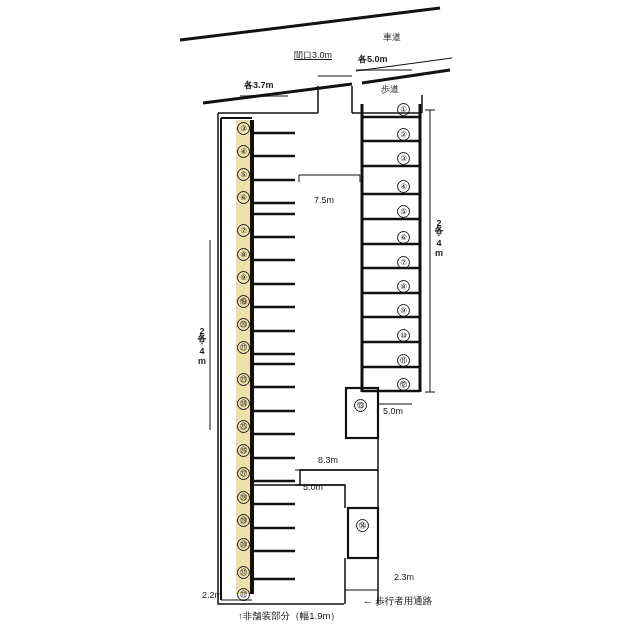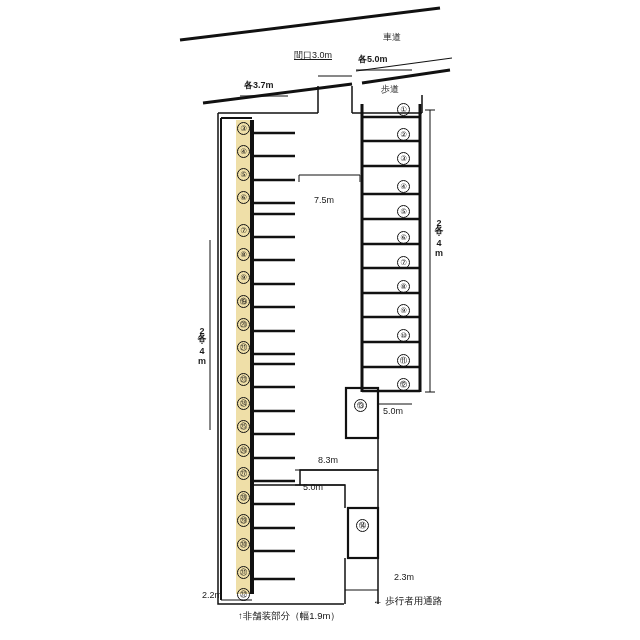--- a/index.html
+++ b/index.html
@@ -193,21 +193,21 @@
   <div class="lbl b" style="left:358px; top:55px;">各5.0m</div>
   <div class="lbl b" style="left:244px; top:81px;text-align:right;">各3.7m</div>
   <div class="lbl" style="left:314px; top:162px;margin-top:34px;">7.5m</div>
   <div class="lbl b vert" style="left:434px; top:218px;">各2.4m</div>
   <div class="lbl b vert" style="left:197px; top:326px;">各2.4m</div>
   <div class="lbl" style="left:383px; top:407px;">5.0m</div>
   <div class="lbl" style="left:318px; top:456px;">8.3m</div>
   <div class="lbl" style="left:303px; top:483px;">5.0m</div>
   <div class="lbl" style="left:362px; top:573px;margin-left:32px;">2.3m</div>
   <div class="lbl" style="left:202px; top:591px;">2.2m</div>
-  <div class="footnote" style="left:373px; top:595px;">← 歩行者用通路</div>
+  <div class="footnote" style="left:363px; top:595px;">← 歩行者用通路</div>
   <div class="footnote" style="left:226px; top:610px;margin-left:12px;">↑非舗装部分（幅1.9m）</div>
 
   <div class="stallnum onyellow" style="left:237px; top:122px;">③</div>
   <div class="stallnum onyellow" style="left:237px; top:145px;">④</div>
   <div class="stallnum onyellow" style="left:237px; top:168px;">⑤</div>
   <div class="stallnum onyellow" style="left:237px; top:191px;">⑥</div>
   <div class="stallnum onyellow" style="left:237px; top:224px;">⑦</div>
   <div class="stallnum onyellow" style="left:237px; top:248px;">⑧</div>
   <div class="stallnum onyellow" style="left:237px; top:271px;">⑨</div>
   <div class="stallnum onyellow" style="left:237px; top:295px;">⑲</div>

